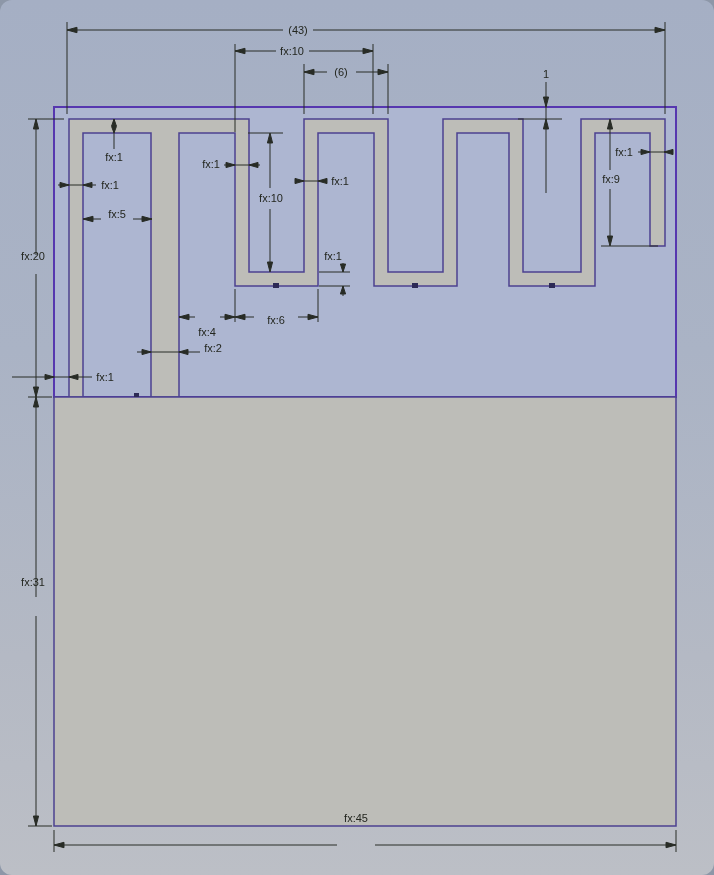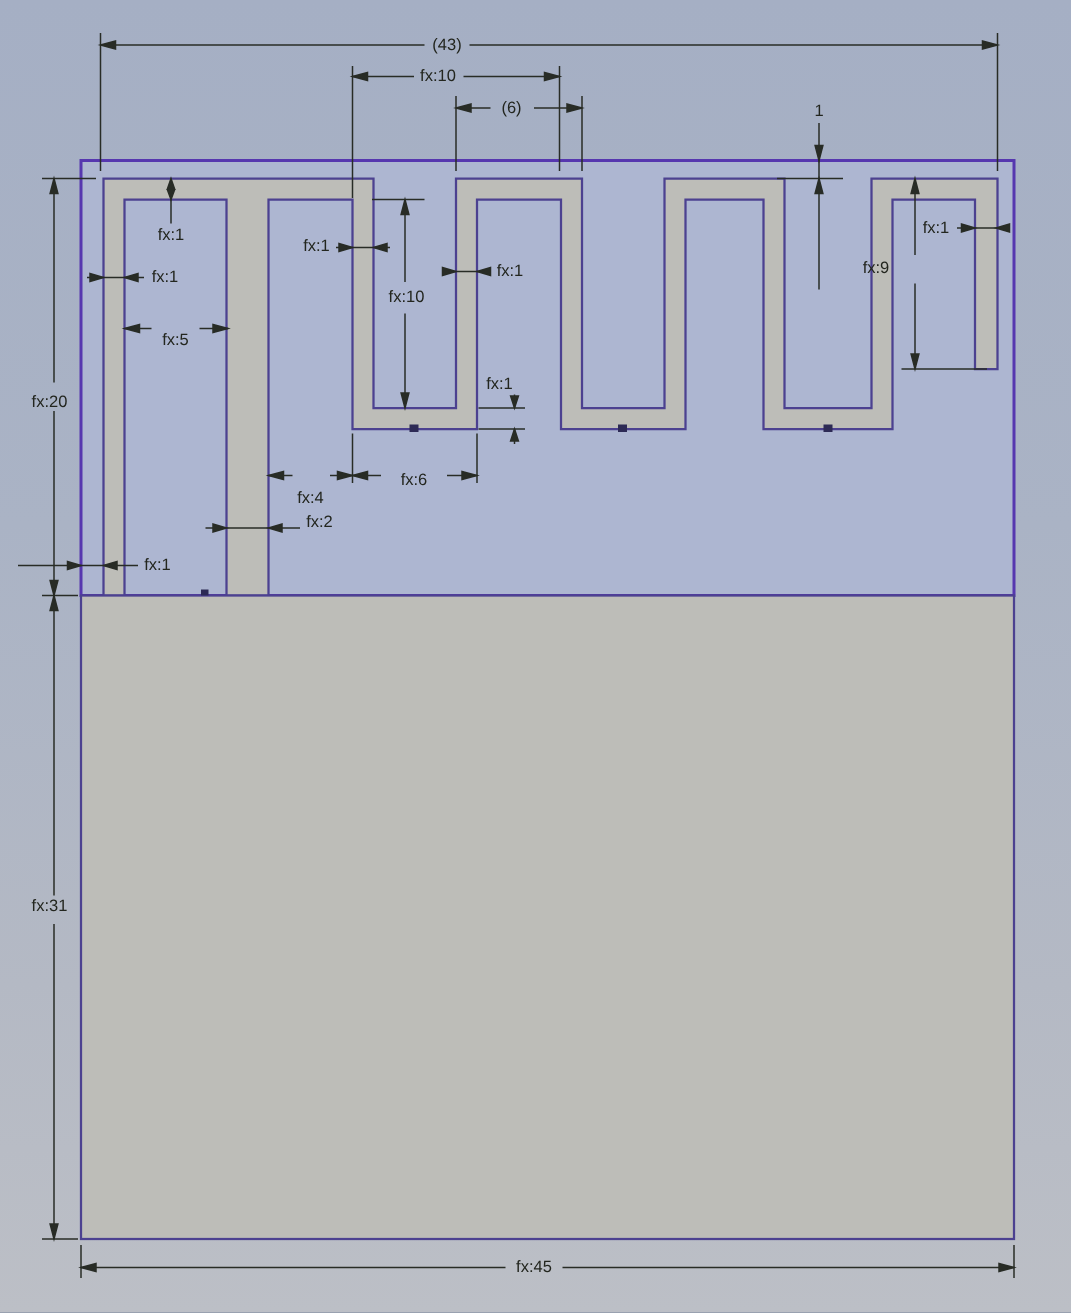--- a/index.html
+++ b/index.html
@@ -1,18 +1,19 @@
 <!DOCTYPE html>
 <html><head>
 <meta charset="utf-8">
 <style>
   html,body{margin:0;padding:0;background:#8d97a8;font-family:"Liberation Sans",sans-serif;}
   #viewport{
     position:relative;width:714px;height:875px;overflow:hidden;
     background:linear-gradient(180deg,#a5afc4 0%,#aab3c5 40%,#b4b9c4 75%,#bcbfc6 100%);
+    border-radius:12px;
   }
   #sketch-svg{position:absolute;left:0;top:0;}
   .dim-label{
     position:absolute;transform:translate(-50%,-50%);
     font-size:11px;line-height:12px;color:#23261f;white-space:nowrap;
     letter-spacing:0px;
   }
 </style>
 </head>
 <body>
@@ -186,28 +187,28 @@
       </g>
     </g>
   </svg>
 
   <span class="dim-label" style="left:298px;top:30px">(43)</span>
   <span class="dim-label" style="left:292px;top:51px">fx:10</span>
   <span class="dim-label" style="left:341px;top:72px">(6)</span>
   <span class="dim-label" style="left:546px;top:74px">1</span>
   <span class="dim-label" style="left:114px;top:157px">fx:1</span>
   <span class="dim-label" style="left:110px;top:185px">fx:1</span>
-  <span class="dim-label" style="left:117px;top:227px">fx:5</span>
+  <span class="dim-label" style="left:117px;top:214px">fx:5</span>
   <span class="dim-label" style="left:211px;top:164px">fx:1</span>
   <span class="dim-label" style="left:340px;top:181px">fx:1</span>
   <span class="dim-label" style="left:271px;top:198px">fx:10</span>
   <span class="dim-label" style="left:624px;top:152px">fx:1</span>
-  <span class="dim-label" style="left:584px;top:179px">fx:9</span>
-  <span class="dim-label" style="left:33px;top:268px">fx:20</span>
+  <span class="dim-label" style="left:611px;top:179px">fx:9</span>
+  <span class="dim-label" style="left:33px;top:256px">fx:20</span>
   <span class="dim-label" style="left:207px;top:332px">fx:4</span>
   <span class="dim-label" style="left:276px;top:320px">fx:6</span>
   <span class="dim-label" style="left:333px;top:256px">fx:1</span>
   <span class="dim-label" style="left:213px;top:348px">fx:2</span>
   <span class="dim-label" style="left:105px;top:377px">fx:1</span>
-  <span class="dim-label" style="left:33px;top:604px">fx:31</span>
-  <span class="dim-label" style="left:356px;top:845px">fx:45</span>
+  <span class="dim-label" style="left:33px;top:582px">fx:31</span>
+  <span class="dim-label" style="left:356px;top:818px">fx:45</span>
 
 </div>
 
 </body></html>

